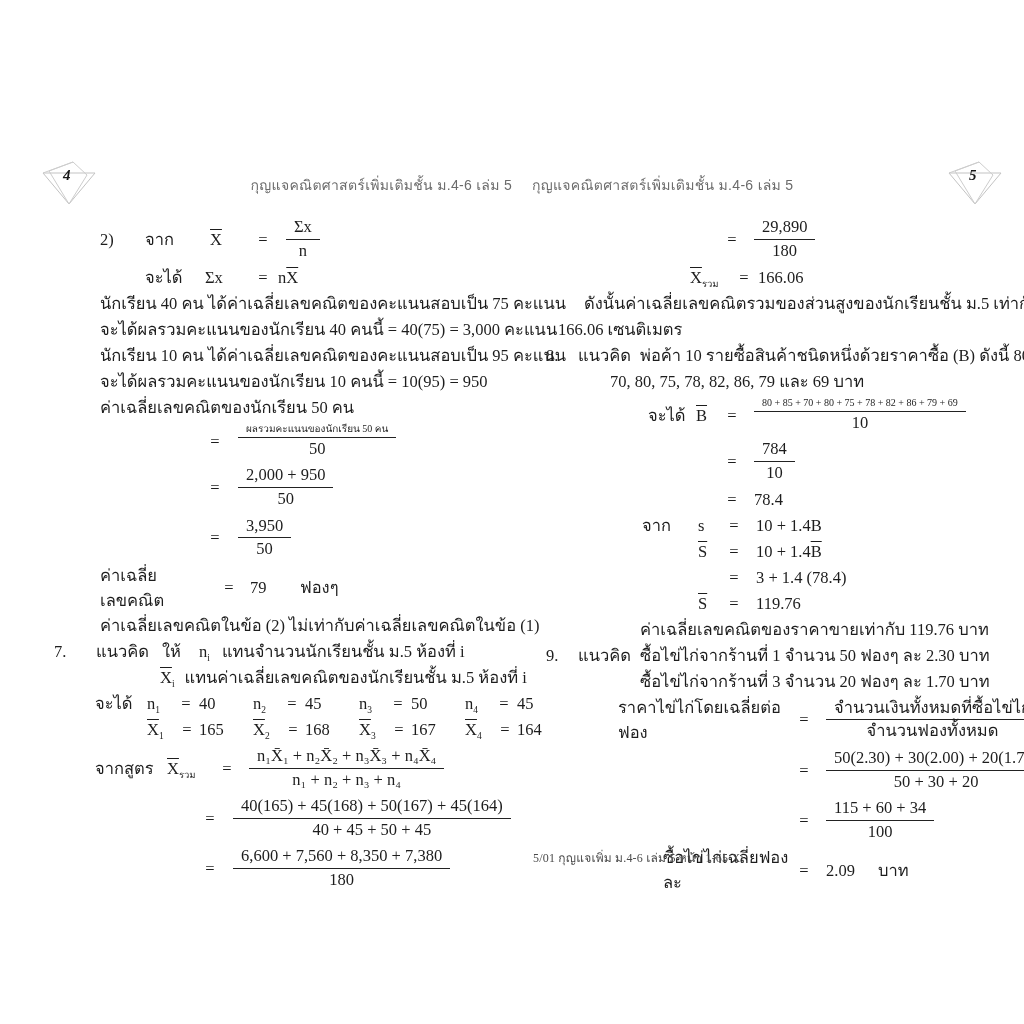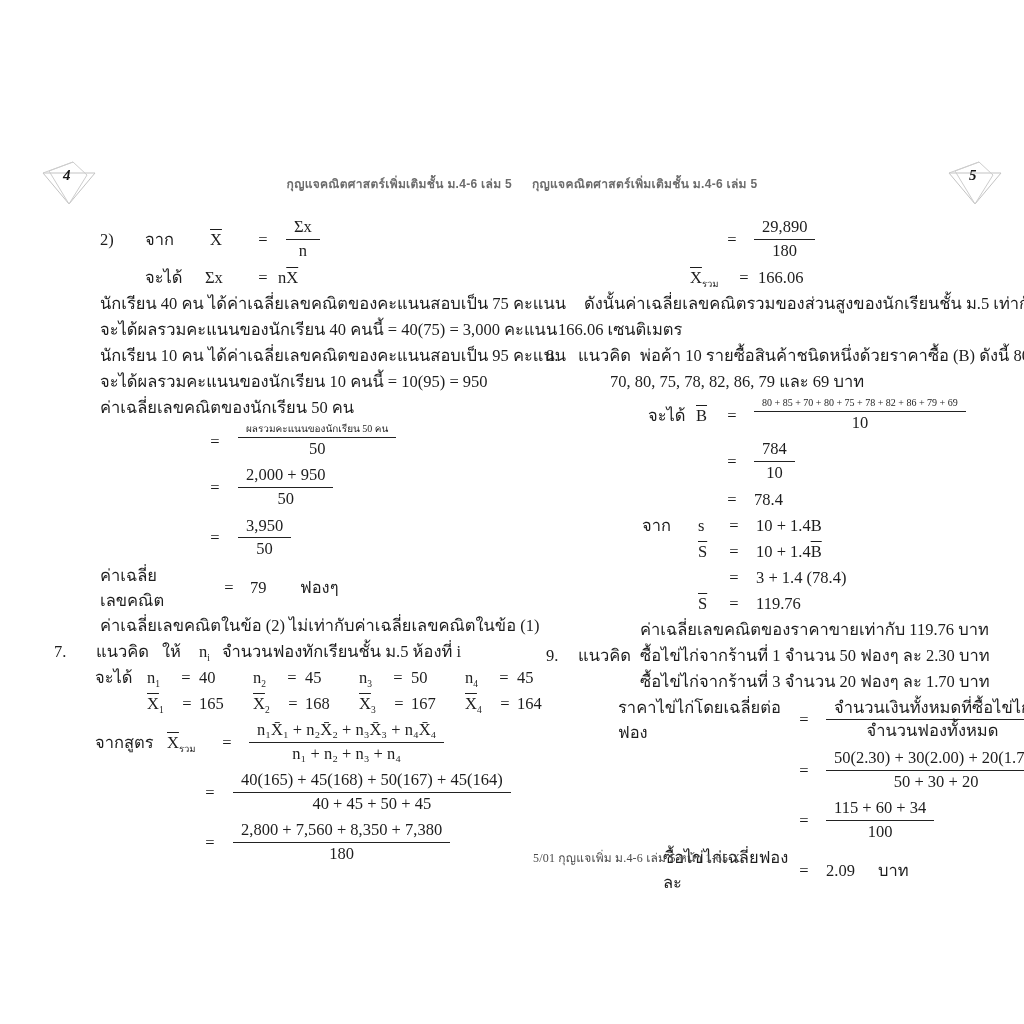--- a/index.html
+++ b/index.html
@@ -8,21 +8,21 @@
     font-family:"Liberation Serif","DejaVu Serif",serif; color:#1d1d1d;
     overflow:hidden;
   }
   .page { position:absolute; width:472px; top:160px; }
   #pgL { left:40px; }
   #pgR { left:532px; }
 
   .phead { display:flex; align-items:flex-start; height:50px; margin-bottom:4px; }
   .phead .title {
     font-family:"Liberation Sans","DejaVu Sans",sans-serif;
-    font-size:12px; color:#6b6b6b; letter-spacing:.3px; margin-top:14px;font-weight:bold;
+    font-size:14px; color:#6b6b6b; letter-spacing:.3px; margin-top:14px;
   }
   .phead.right-h { justify-content:space-between; }
   .phead.left-h  { justify-content:space-between; }
 
   .gem { position:relative; width:58px; height:46px; flex-shrink:0; }
   .gem .num {
     position:absolute; top:7px; left:23px; font-style:italic; font-weight:bold;
     font-size:15px; color:#161616;
   }
 
@@ -133,23 +133,27 @@
 
   <div class="ln" style="padding-left:60px">
       <span>ค่าเฉลี่ยเลขคณิตในข้อ (2) ไม่เท่ากับค่าเฉลี่ยเลขคณิตในข้อ (1)</span>
     </div>
 
   <div class="ln" style="padding-left:14px">
     <span style="width:42px">7.</span>
     <span style="width:66px">แนวคิด</span>
     <span style="width:37px">ให้</span>
     <span><span>n</span><sub>i</sub></span>
-    <span style="margin-left:12px">จำนวนฟองทักเรียนชั้น ม.5 ห้องที่ i</span>
-  </div>
-
+    <span style="margin-left:12px">แทนจำนวนนักเรียนชั้น ม.5 ห้องที่ i</span>
+  </div>
+
+  <div class="ln" style="padding-left:120px">
+    <span><span class="ov">X</span><sub>i</sub></span>
+    <span style="margin-left:10px">แทนค่าเฉลี่ยเลขคณิตของนักเรียนชั้น ม.5 ห้องที่ i</span>
+  </div>
 
   <div class="ln" style="padding-left:55px">
     <span style="width:52px">จะได้</span>
     <span class="grp" style="width:106px">
       <span style="width:26px"><span>n</span><sub>1</sub></span>
       <span class="eq" style="width:26px">=</span>
       <span>40</span>
     </span>
     <span class="grp" style="width:106px">
       <span style="width:26px"><span>n</span><sub>2</sub></span>
@@ -205,21 +209,21 @@
     <span class="eq" style="width:30px">=</span>
     <span class="fr">
         <span class="n">40(165) + 45(168) + 50(167) + 45(164)</span>
         <span class="d">40 + 45 + 50 + 45</span>
       </span>
   </div>
 
   <div class="ln" style="padding-left:155px">
     <span class="eq" style="width:30px">=</span>
     <span class="fr">
-        <span class="n">2,800 + 7,560 + 8,350 + 7,380</span>
+        <span class="n">6,600 + 7,560 + 8,350 + 7,380</span>
         <span class="d">180</span>
       </span>
   </div>
 
 </div>
 
 <div class="page" id="pgR">
 
   <div class="phead right-h">
     <span class="title">กุญแจคณิตศาสตร์เพิ่มเติมชั้น ม.4-6 เล่ม 5</span>

